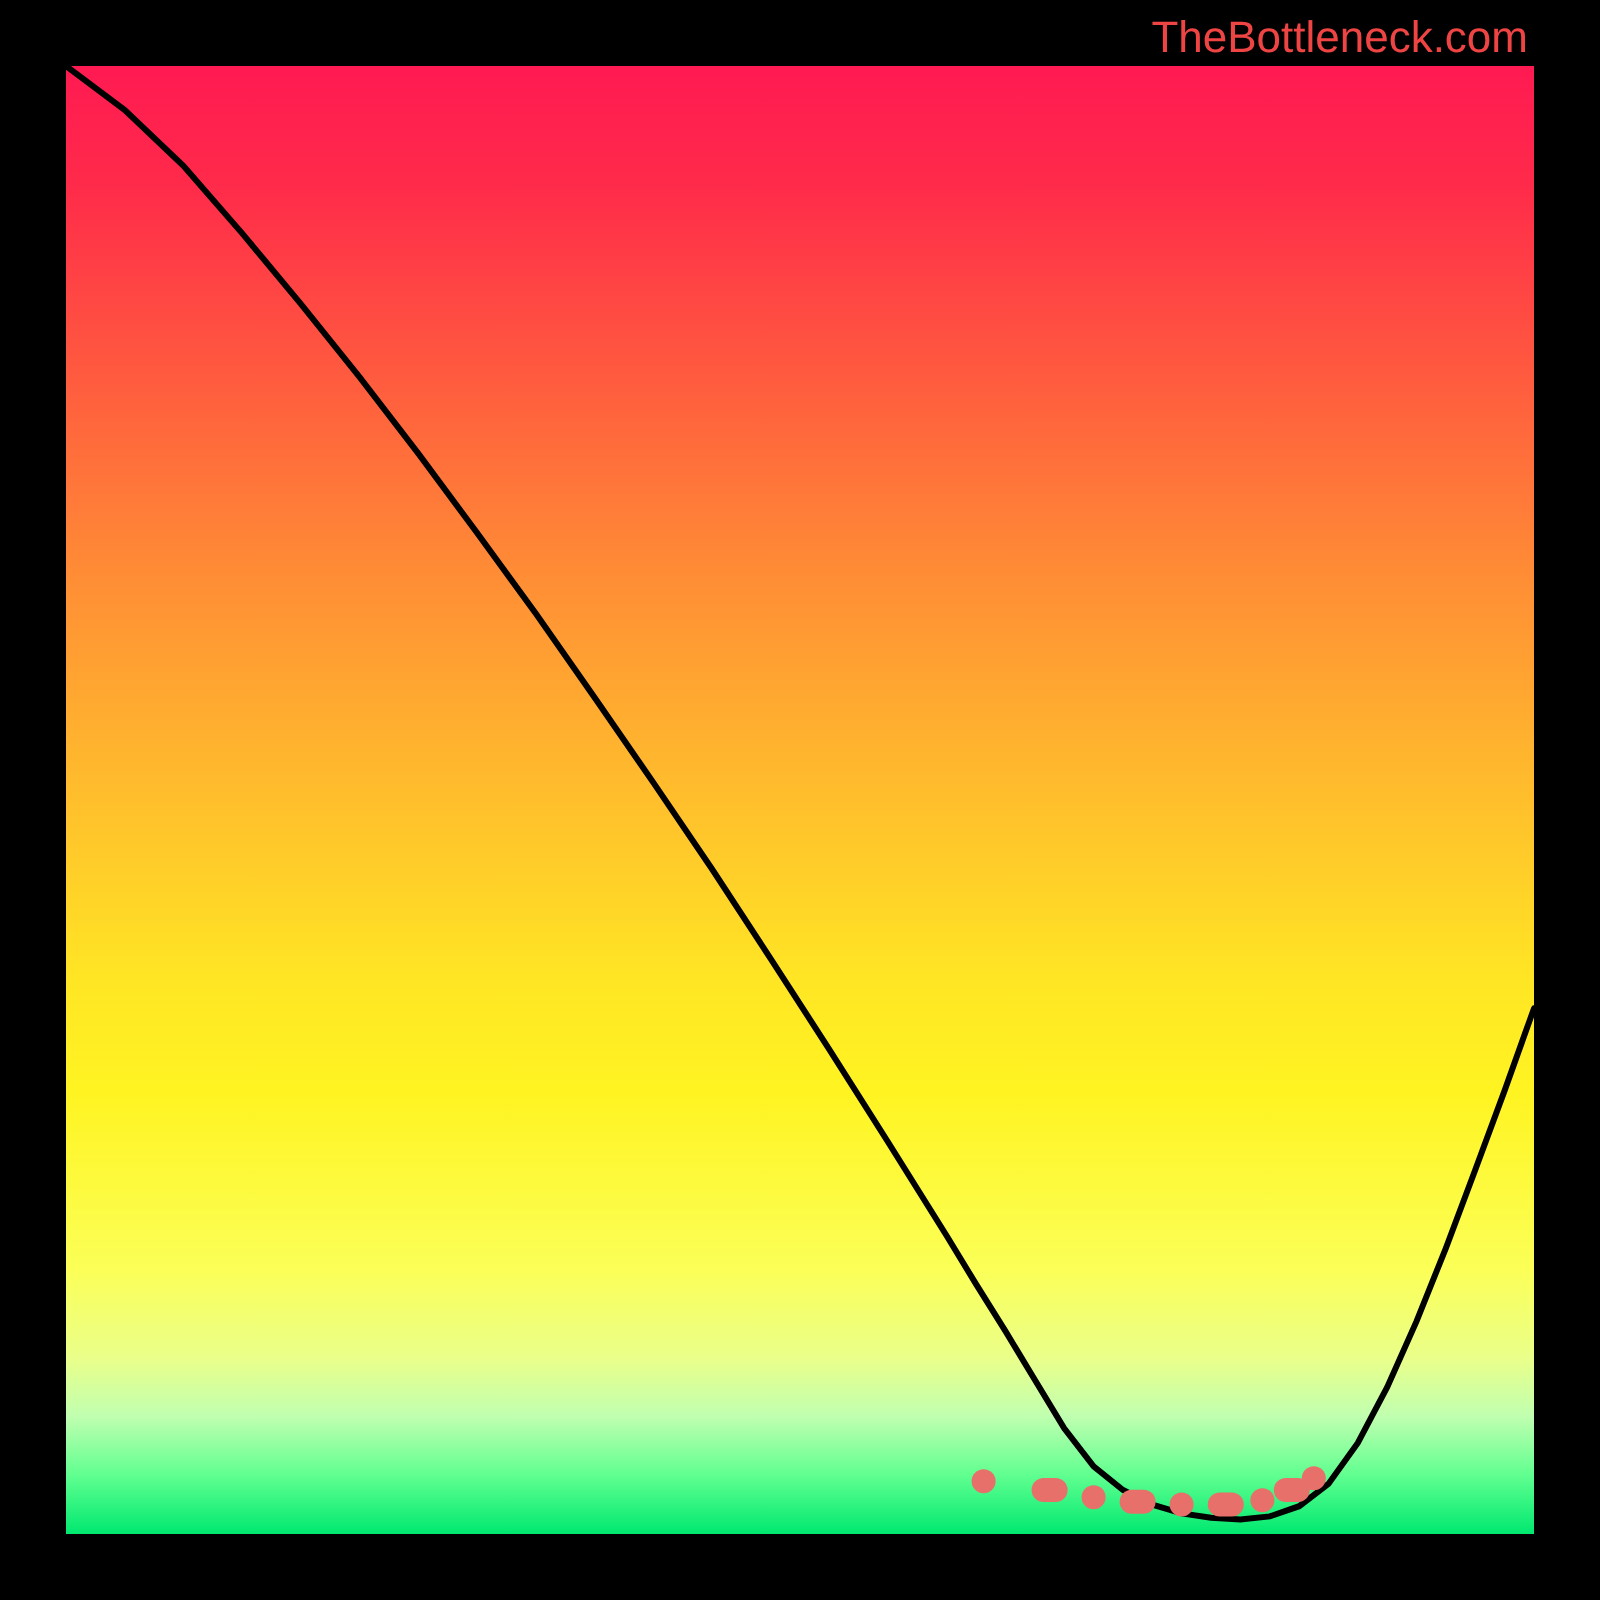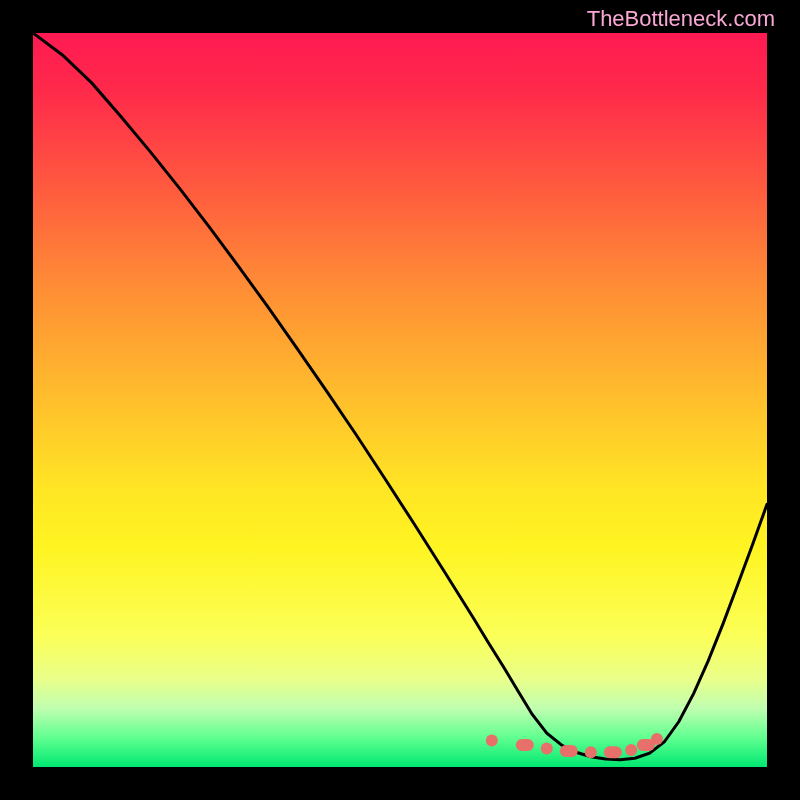--- a/index.html
+++ b/index.html
@@ -1,19 +1,19 @@
 <!DOCTYPE html>
 <html><head>
 <meta charset="utf-8">
 <style>
 body{margin:0;padding:0;background:#000;width:800px;height:800px;overflow:hidden;font-family:Arial,sans-serif}
 #wrap{position:relative;width:800px;height:800px}
 #back{position:absolute;left:33px;top:33px;width:734px;height:734px;background:linear-gradient(to bottom,#ff1a52 0%,#ff2a4a 8%,#ff5e3e 22%,#ff8e35 35%,#ffbf2c 50%,#ffe524 62%,#fff422 70%,#fbff57 82%,#eaff8a 88%,#c0ffb0 92%,#60ff90 96%,#00e870 100%)}
 svg{position:absolute;left:33px;top:33px}
-#attr{position:absolute;top:6px;right:25px;color:#f9a8d4;font-size:22px;font-weight:500}
+#attr{position:absolute;top:6px;right:36px;color:#ef4444;font-size:22px;font-weight:500}
 </style>
 </head>
 <body>
 <div id="wrap">
 <div id="back"></div>
 <svg id="chart" width="734" height="734" viewBox="0 0 734 734">
       <path d="M0.0 0.0 L29.4 22.0 L58.7 49.9 L88.1 83.7 L117.4 118.9 L146.8 155.6 L176.2 193.8 L205.5 233.4 L234.9 273.8 L264.2 315.6 L293.6 358.2 L323.0 401.5 L352.3 446.3 L381.7 491.8 L411.0 538.0 L440.4 585.0 L455.1 609.2 L469.8 632.7 L484.4 656.9 L499.1 681.2 L513.8 700.2 L528.5 712.0 L543.2 719.3 L557.8 723.7 L572.5 725.9 L587.2 726.7 L601.9 725.2 L616.6 720.1 L631.2 709.0 L645.9 688.5 L660.6 660.6 L675.3 627.6 L690.0 590.9 L704.6 552.0 L719.3 512.3 L734.0 471.2 " fill="none" stroke="#000" stroke-width="3" stroke-linecap="round"></path>
       <rect x="452.8" y="701.6" width="12" height="12" rx="6" fill="#e8706a"></rect>
       <rect x="482.8" y="706.0" width="18" height="12" rx="6" fill="#e8706a"></rect>
       <rect x="507.8" y="709.6" width="12" height="12" rx="6" fill="#e8706a"></rect>

